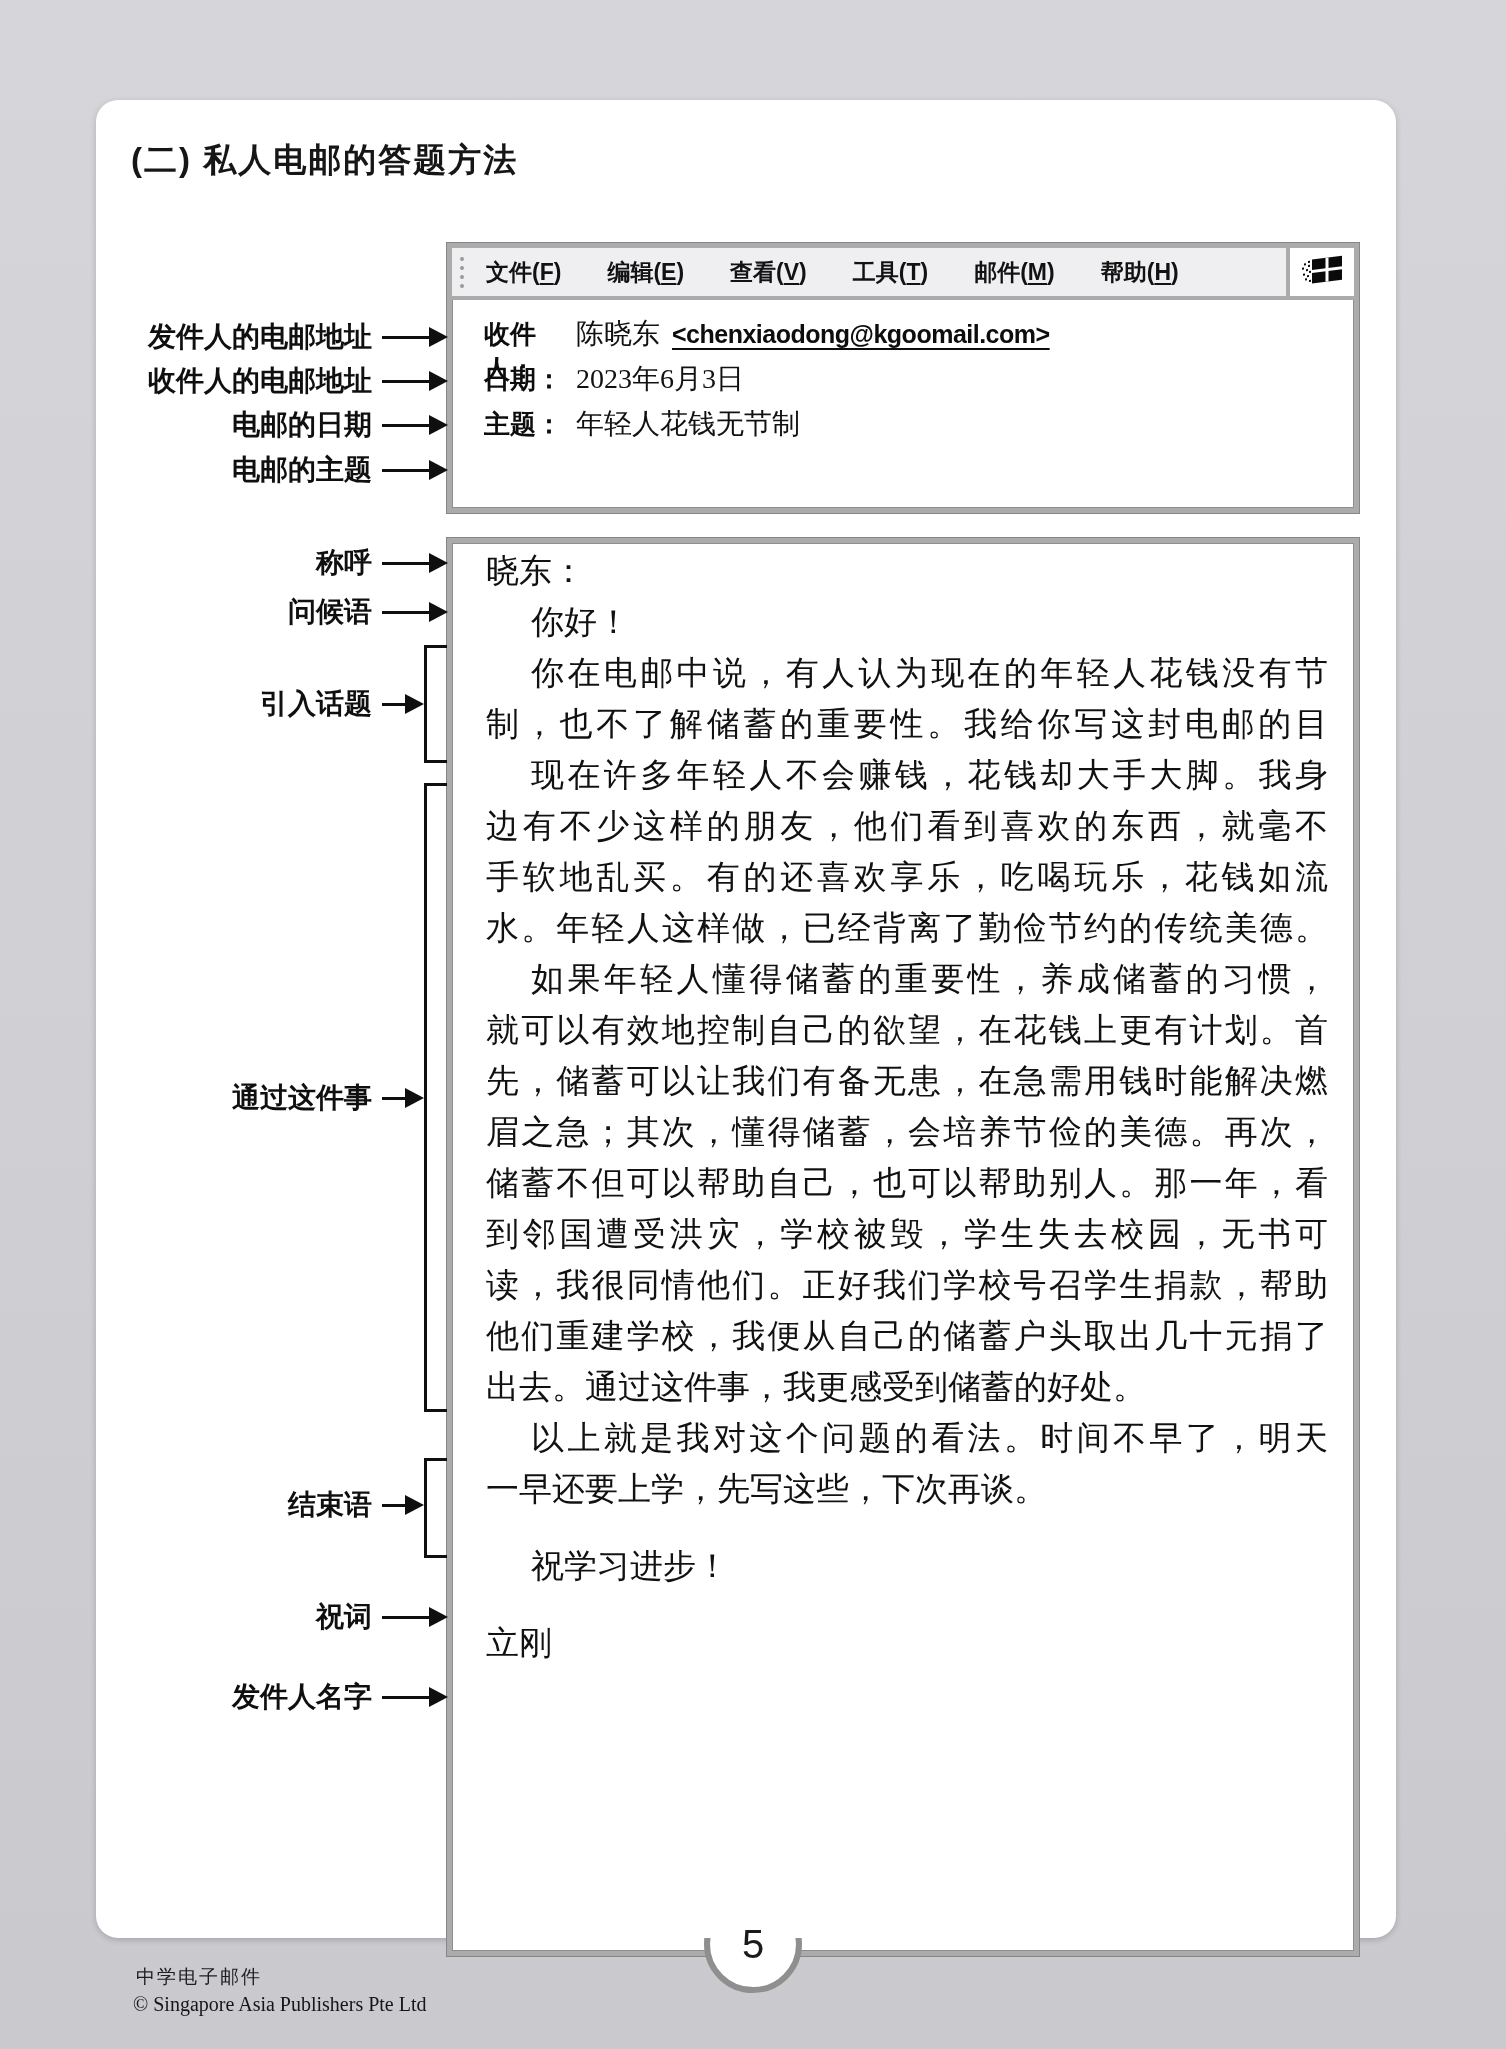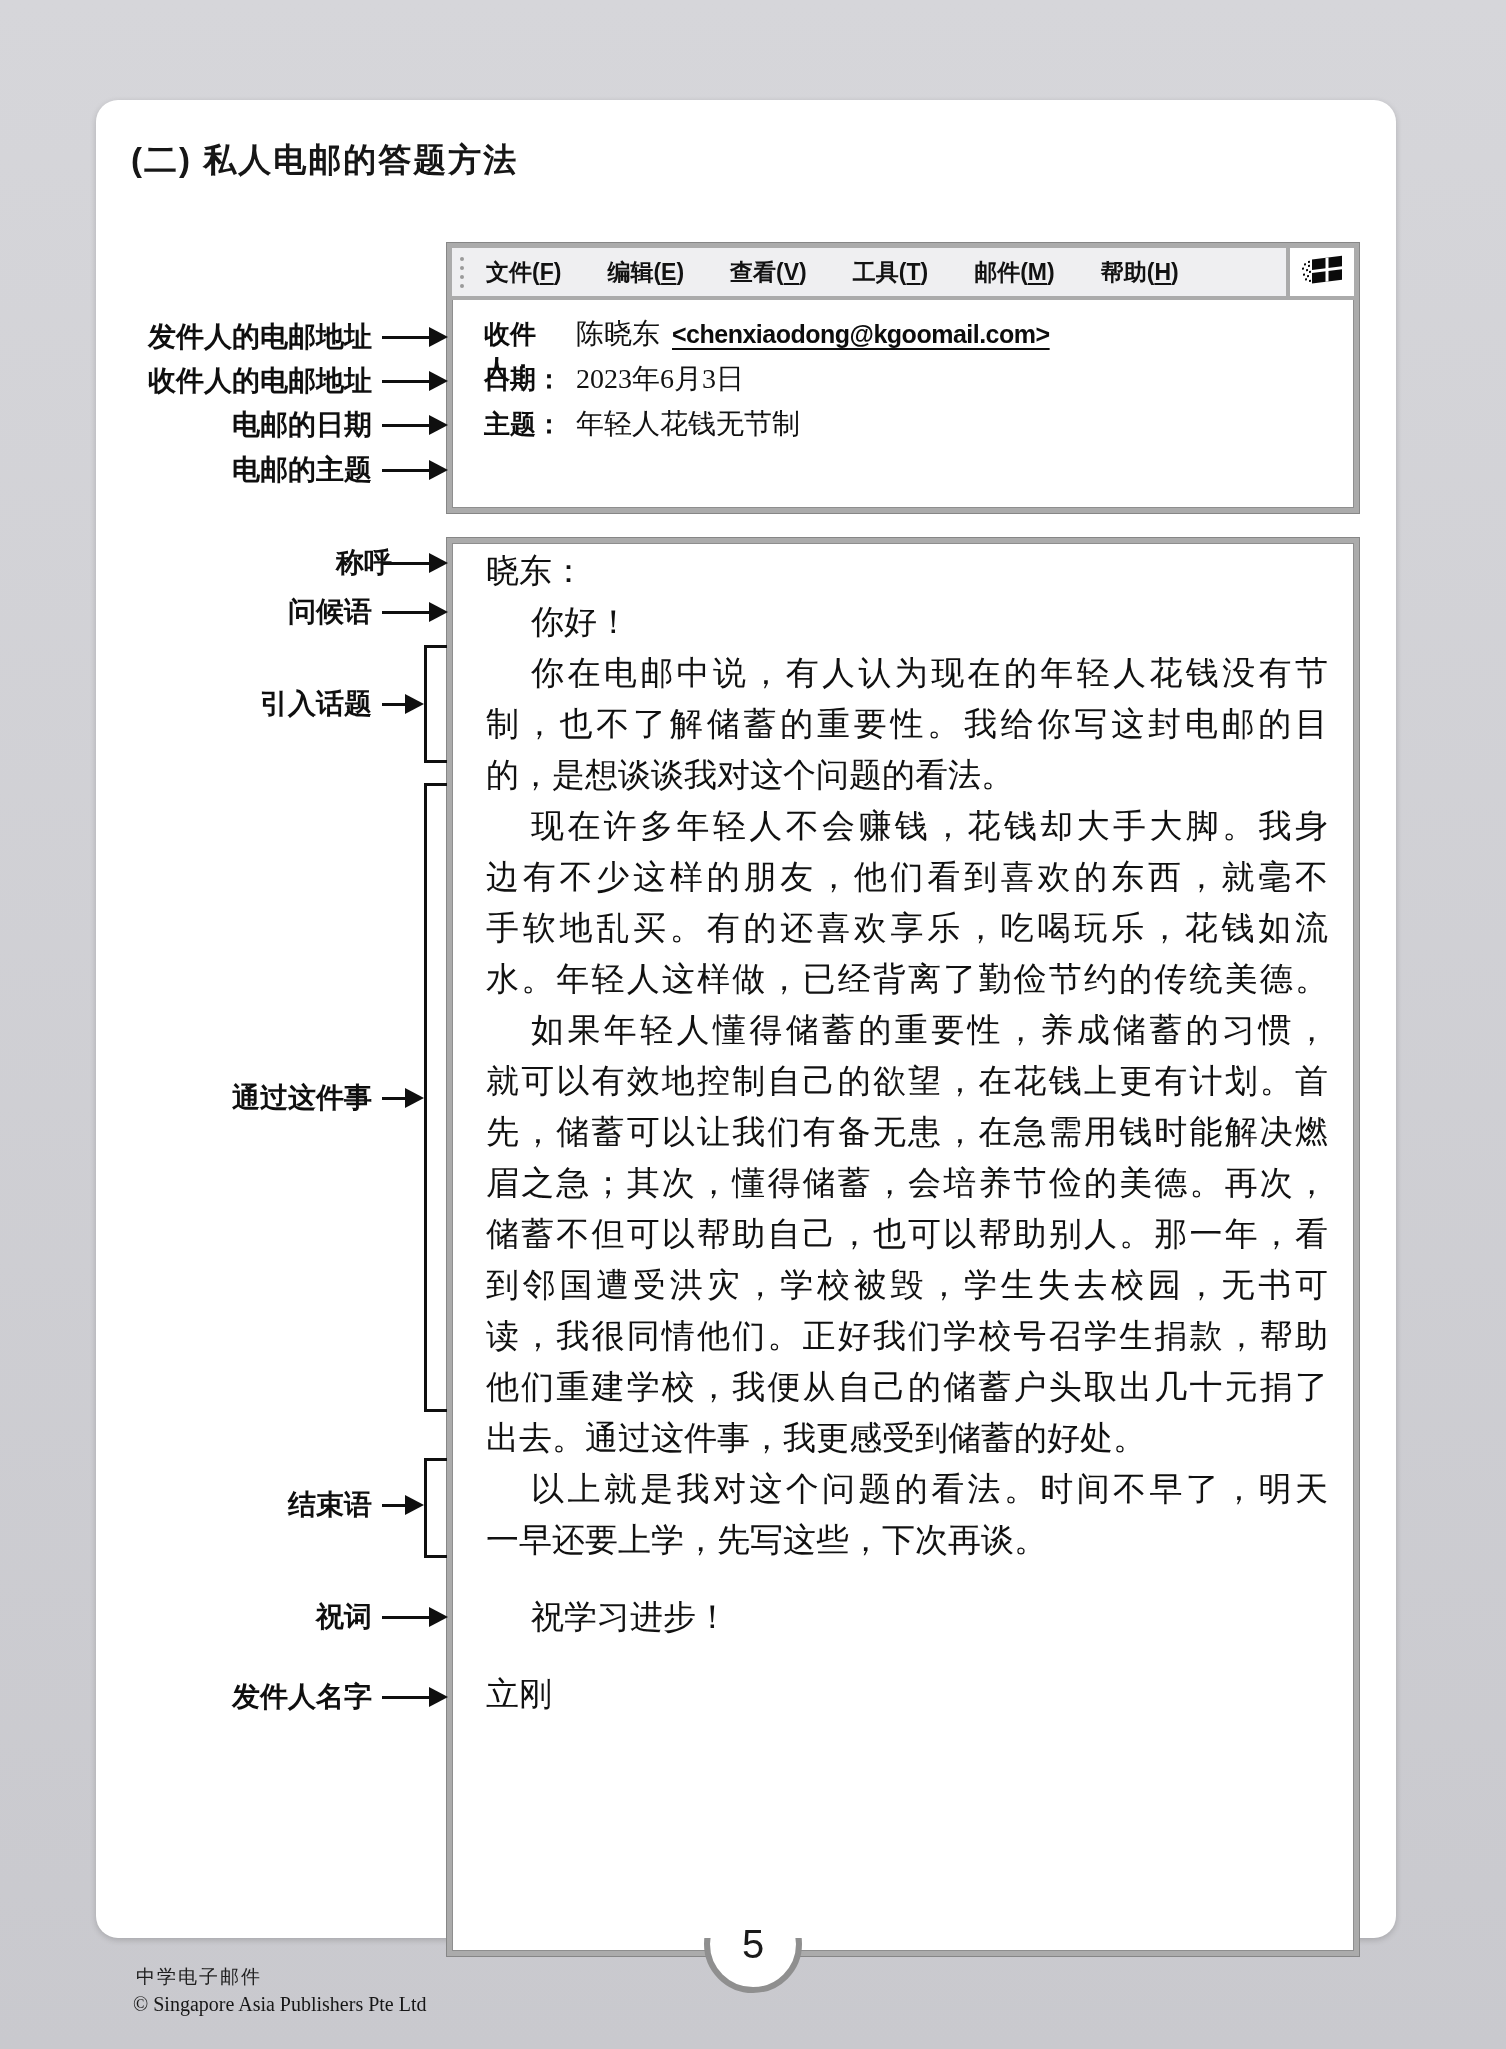--- a/index.html
+++ b/index.html
@@ -153,21 +153,20 @@
         </div>
       </div>
   </div>
 
   <div class="win" id="win-body">
     <div id="body-lines">
         <div class="bline">晓东：</div>
         <div class="bline ind">你好！</div>
         <div class="bline ind full">你在电邮中说，有人认为现在的年轻人花钱没有节</div>
         <div class="bline full">制，也不了解储蓄的重要性。我给你写这封电邮的目</div>
-        <div class="bline">的，是想谈谈我对这个问题的看法。</div>
         <div class="bline ind full">现在许多年轻人不会赚钱，花钱却大手大脚。我身</div>
         <div class="bline full">边有不少这样的朋友，他们看到喜欢的东西，就毫不</div>
         <div class="bline full">手软地乱买。有的还喜欢享乐，吃喝玩乐，花钱如流</div>
         <div class="bline full">水。年轻人这样做，已经背离了勤俭节约的传统美德。</div>
         <div class="bline ind full">如果年轻人懂得储蓄的重要性，养成储蓄的习惯，</div>
         <div class="bline full">就可以有效地控制自己的欲望，在花钱上更有计划。首</div>
         <div class="bline full">先，储蓄可以让我们有备无患，在急需用钱时能解决燃</div>
         <div class="bline full">眉之急；其次，懂得储蓄，会培养节俭的美德。再次，</div>
         <div class="bline full">储蓄不但可以帮助自己，也可以帮助别人。那一年，看</div>
         <div class="bline full">到邻国遭受洪灾，学校被毁，学生失去校园，无书可</div>
@@ -187,21 +186,21 @@
       <div class="ann-head" style="left: 429px; top: 327px;"></div>
       <div class="ann-label" style="top: 360px;">收件人的电邮地址</div>
       <div class="ann-shaft" style="left: 382px; top: 380px; width: 48px;"></div>
       <div class="ann-head" style="left: 429px; top: 371px;"></div>
       <div class="ann-label" style="top: 404px;">电邮的日期</div>
       <div class="ann-shaft" style="left: 382px; top: 424px; width: 48px;"></div>
       <div class="ann-head" style="left: 429px; top: 415px;"></div>
       <div class="ann-label" style="top: 449px;">电邮的主题</div>
       <div class="ann-shaft" style="left: 382px; top: 469px; width: 48px;"></div>
       <div class="ann-head" style="left: 429px; top: 460px;"></div>
-      <div class="ann-label" style="top: 542px; padding-left: 20px;">称呼</div>
+      <div class="ann-label" style="top: 542px;">称呼</div>
       <div class="ann-shaft" style="left: 382px; top: 562px; width: 48px;"></div>
       <div class="ann-head" style="left: 429px; top: 553px;"></div>
       <div class="ann-label" style="top: 591px;">问候语</div>
       <div class="ann-shaft" style="left: 382px; top: 611px; width: 48px;"></div>
       <div class="ann-head" style="left: 429px; top: 602px;"></div>
       <div class="ann-label" style="top: 683px;">引入话题</div>
       <div class="ann-shaft" style="left: 382px; top: 703px; width: 24px;"></div>
       <div class="ann-head" style="left: 405px; top: 694px;"></div>
       <div class="ann-brk-v" style="left: 424px; top: 645px; height: 118px;"></div>
       <div class="ann-brk-t" style="left: 424px; top: 645px; width: 23px;"></div>

